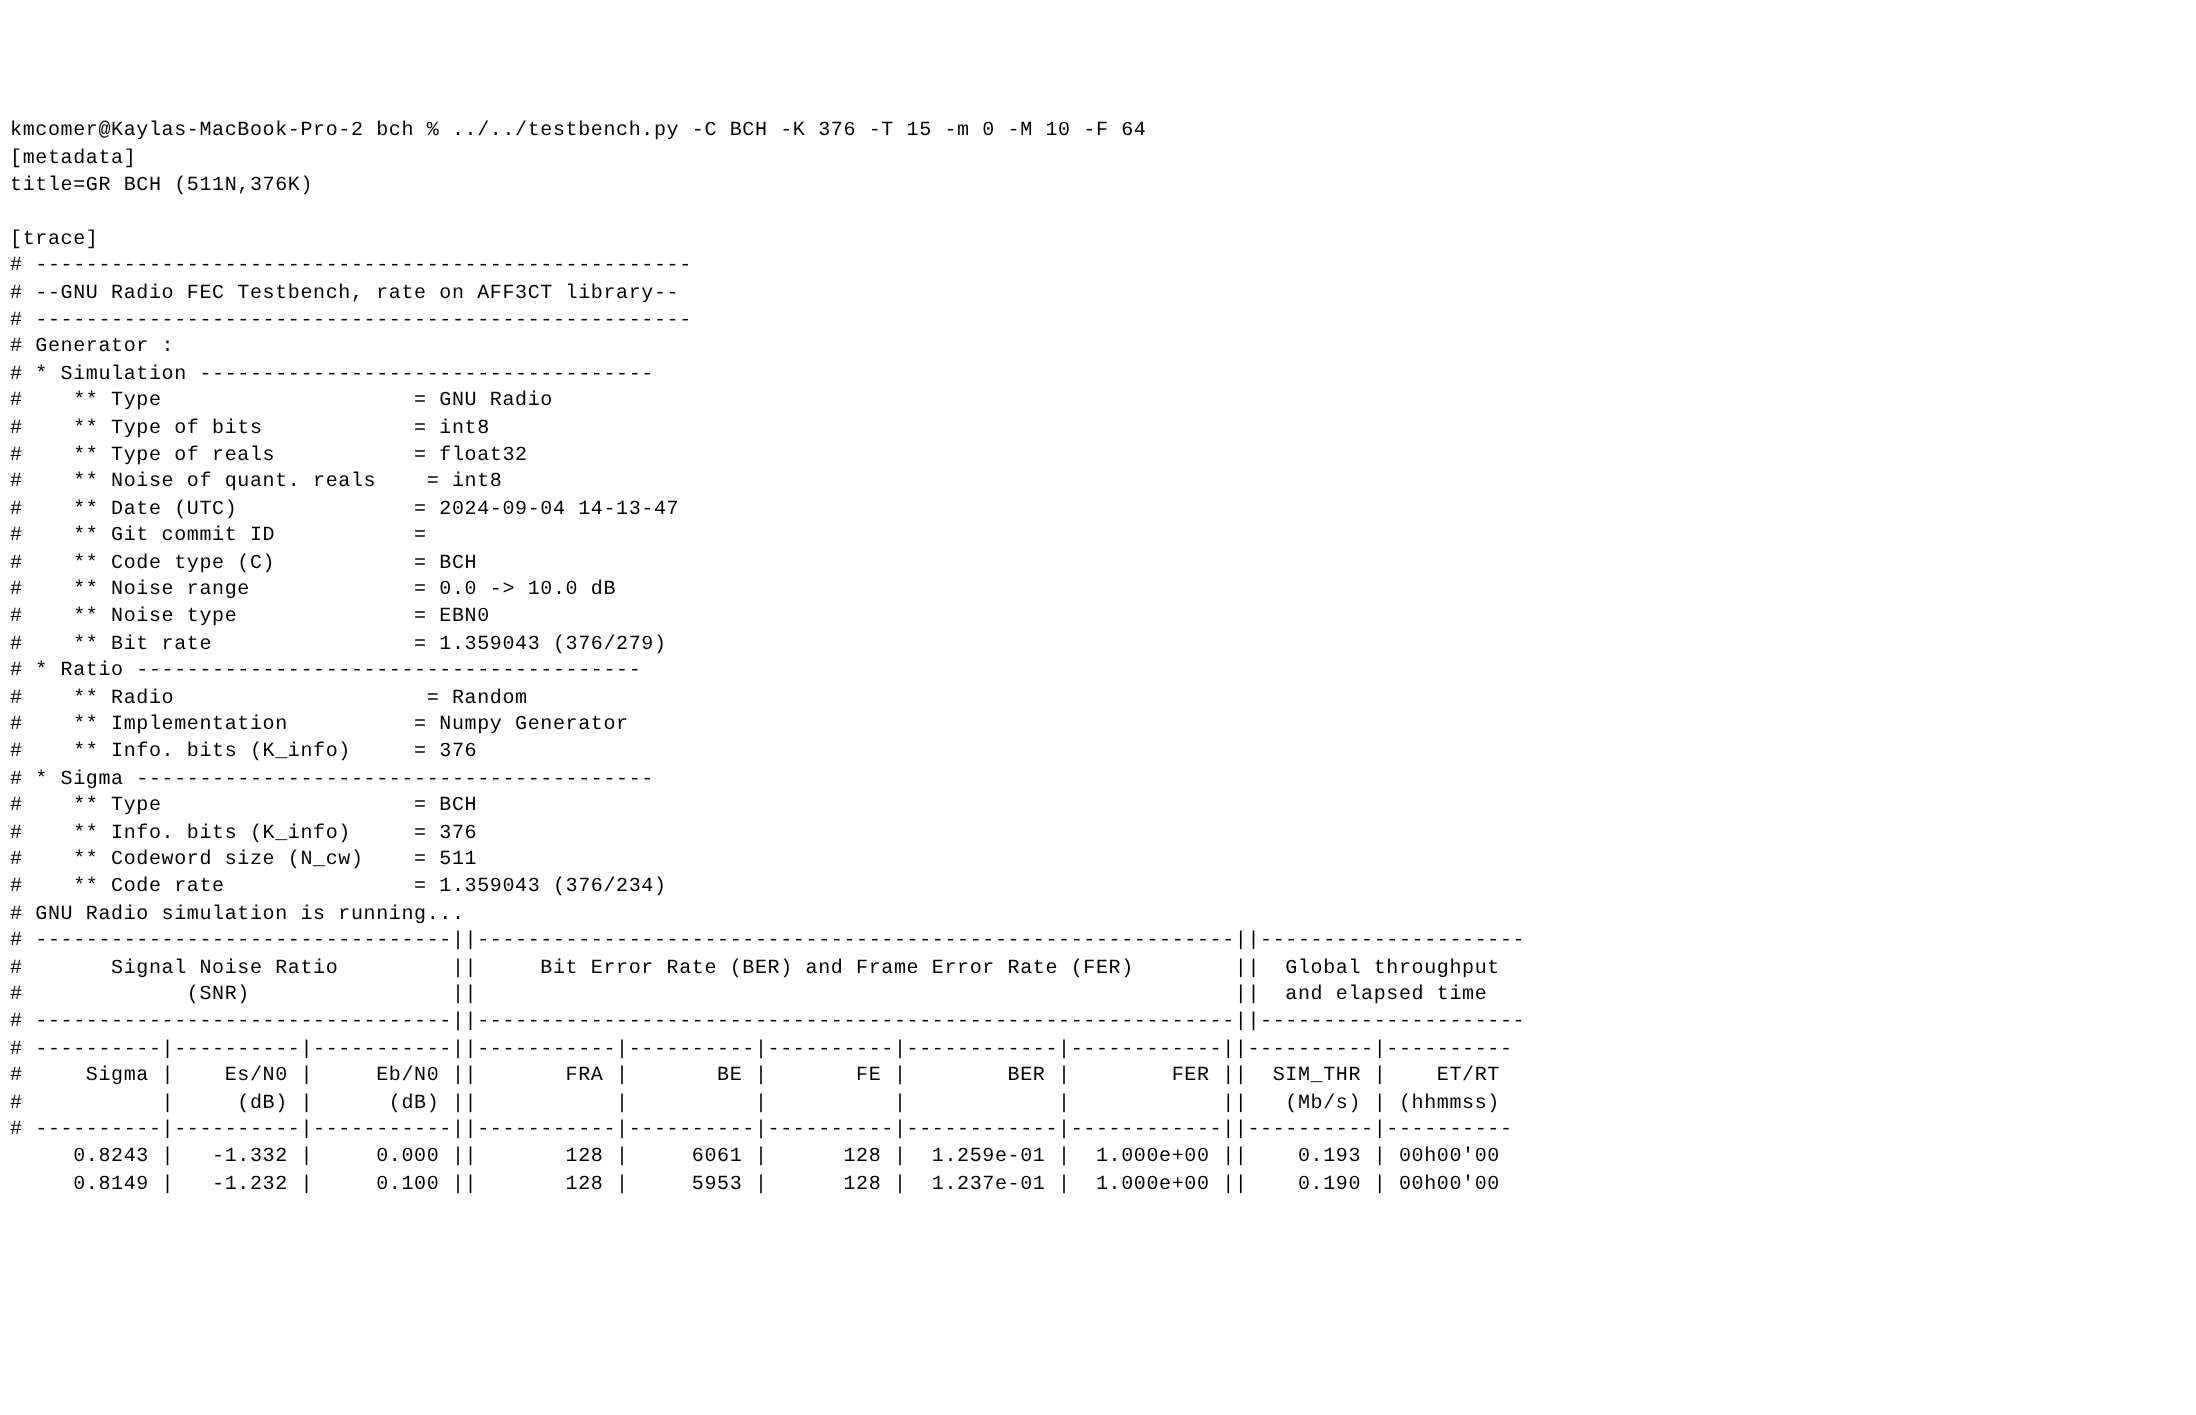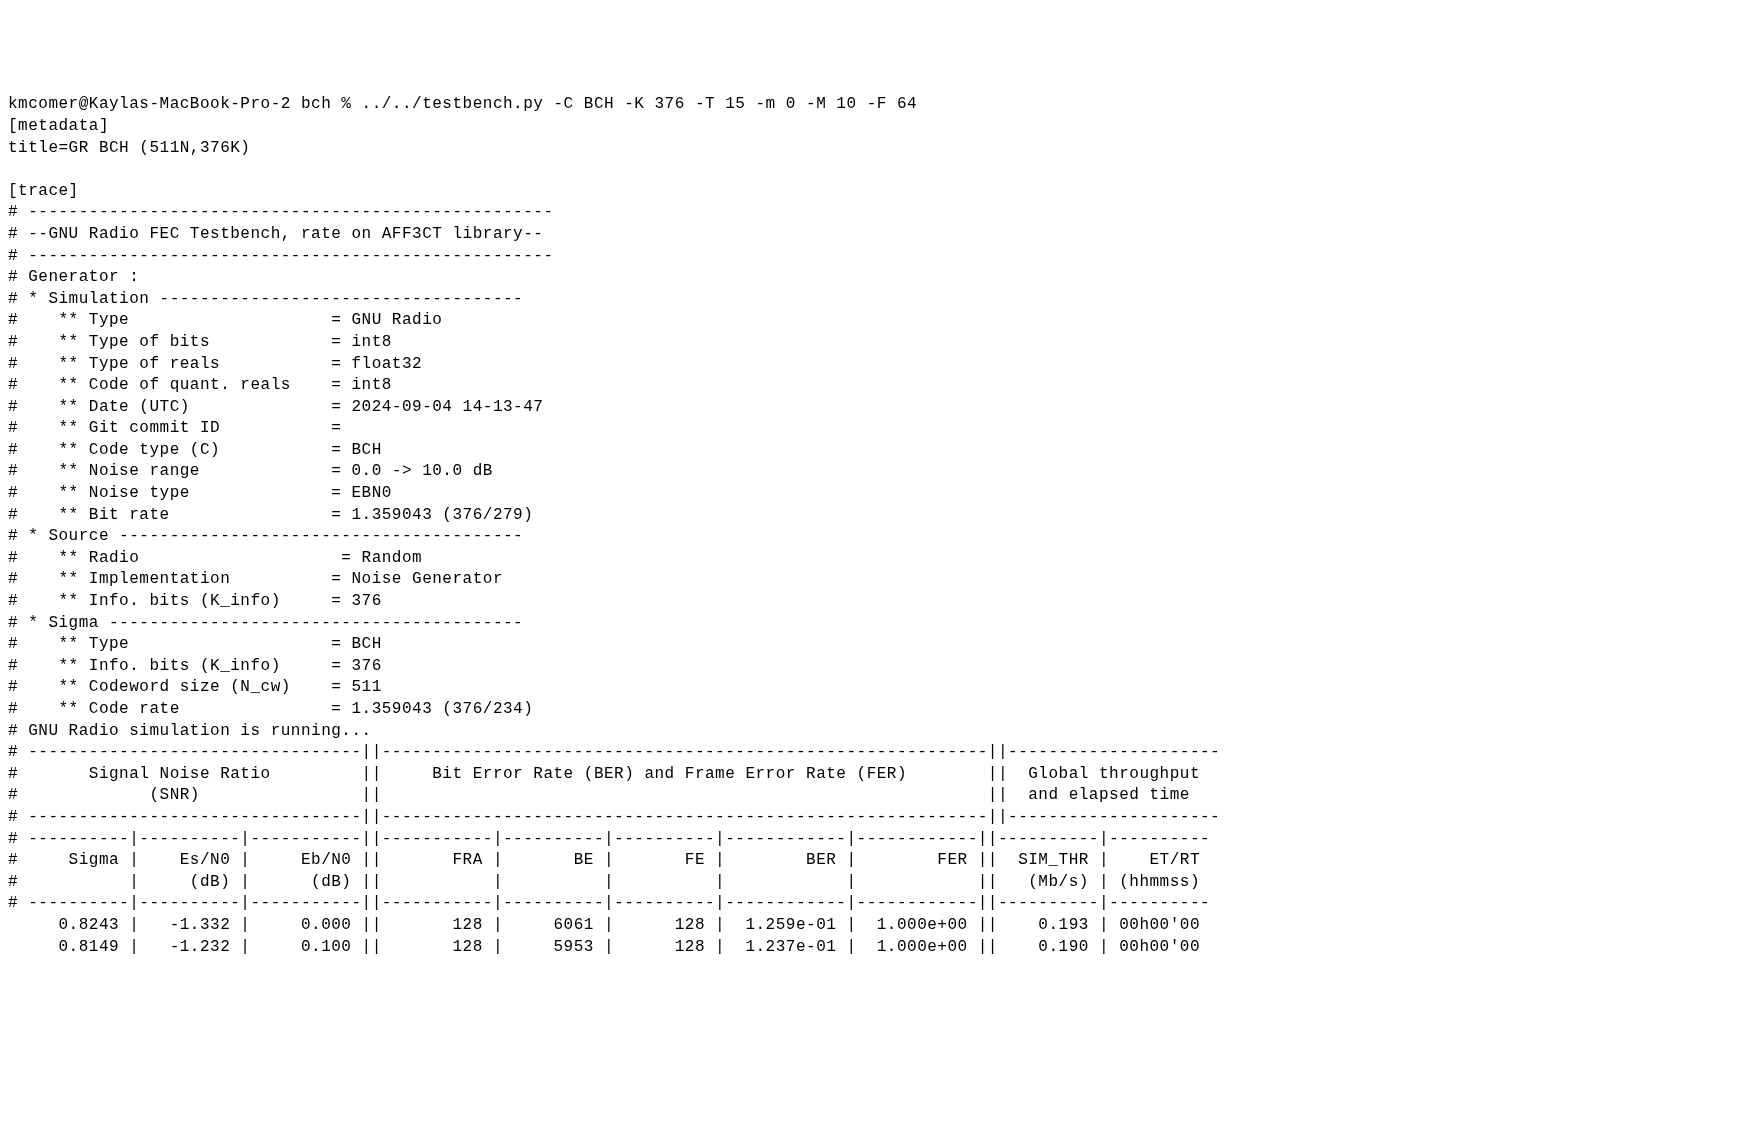--- a/index.html
+++ b/index.html
@@ -28,30 +28,30 @@
 
 <span>[trace]</span>
 <span># ----------------------------------------------------</span>
 <span># --GNU Radio FEC Testbench, rate on AFF3CT library--</span>
 <span># ----------------------------------------------------</span>
 <span># Generator :</span>
 <span># * Simulation ------------------------------------</span>
 <span>#    ** Type                    = GNU Radio</span>
 <span>#    ** Type of bits            = int8</span>
 <span>#    ** Type of reals           = float32</span>
-<span>#    ** Code of quant. reals    = int8</span>
+<span>#    ** Noise of quant. reals    = int8</span>
 <span>#    ** Date (UTC)              = 2024-09-04 14-13-47</span>
 <span>#    ** Git commit ID           =</span>
 <span>#    ** Code type (C)           = BCH</span>
 <span>#    ** Noise range             = 0.0 -&gt; 10.0 dB</span>
 <span>#    ** Noise type              = EBN0</span>
 <span>#    ** Bit rate                = 1.359043 (376/279)</span>
-<span># * Source ----------------------------------------</span>
+<span># * Ratio ----------------------------------------</span>
 <span>#    ** Radio                    = Random</span>
-<span>#    ** Implementation          = Noise Generator</span>
+<span>#    ** Implementation          = Numpy Generator</span>
 <span>#    ** Info. bits (K_info)     = 376</span>
 <span># * Sigma -----------------------------------------</span>
 <span>#    ** Type                    = BCH</span>
 <span>#    ** Info. bits (K_info)     = 376</span>
 <span>#    ** Codeword size (N_cw)    = 511</span>
 <span>#    ** Code rate               = 1.359043 (376/234)</span>
 <span># GNU Radio simulation is running...</span>
 <span># ---------------------------------||------------------------------------------------------------||---------------------</span>
 <span>#       Signal Noise Ratio         ||     Bit Error Rate (BER) and Frame Error Rate (FER)        ||  Global throughput  </span>
 <span>#             (SNR)                ||                                                            ||  and elapsed time   </span>

